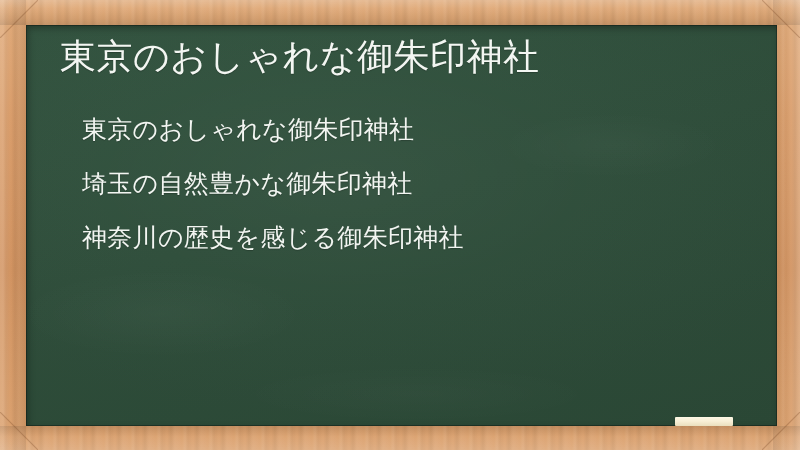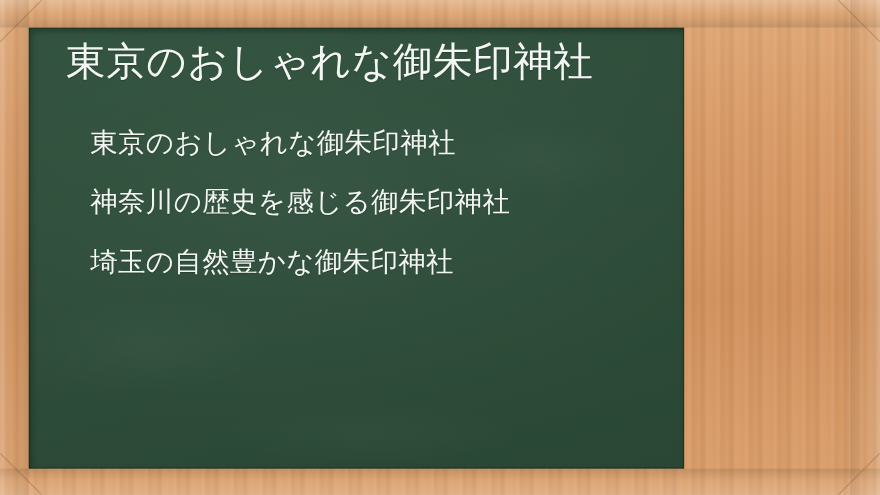--- a/index.html
+++ b/index.html
@@ -93,32 +93,33 @@
   #miter-bl { left: 0;  bottom: 0;
     background: linear-gradient(45deg,  rgba(0,0,0,0) 0%, rgba(0,0,0,0) 48%, rgba(120,70,35,0.30) 50%, rgba(0,0,0,0) 52%, rgba(0,0,0,0) 100%); }
   #miter-br { right: 0; bottom: 0;
     background: linear-gradient(315deg, rgba(0,0,0,0) 0%, rgba(0,0,0,0) 48%, rgba(120,70,35,0.30) 50%, rgba(0,0,0,0) 52%, rgba(0,0,0,0) 100%); }
 
   
   #board {
     position: absolute;
     left: 26px;
     top: 25px;
-    width: 596px;
+    width: 727px;
     height: 401px;
     background:
       radial-gradient(ellipse 70% 60% at 42% 38%,
         rgba(255,255,255,0.035) 0%,
         rgba(255,255,255,0.012) 45%,
         rgba(0,0,0,0.02) 100%),
       linear-gradient(165deg, #335440 0%, #2f4e3b 45%, #2b4836 100%);
     box-shadow:
       inset 0 0 0 1px rgba(0,0,0,0.28),
       inset 2px 3px 7px rgba(0,0,0,0.32);
     overflow: hidden;
+    padding-left: 24px;
   }
 
   
   #board-dust {
     position: absolute;
     inset: 0;
     background:
       radial-gradient(ellipse 28% 16% at 18% 72%, rgba(255,255,255,0.028), rgba(255,255,255,0) 70%),
       radial-gradient(ellipse 22% 12% at 78% 30%, rgba(255,255,255,0.022), rgba(255,255,255,0) 70%),
       radial-gradient(ellipse 34% 10% at 52% 92%, rgba(255,255,255,0.020), rgba(255,255,255,0) 72%);
@@ -189,20 +190,20 @@
   <div class="miter" id="miter-br"></div>
 
   <div id="board">
 
     <div id="board-dust"></div>
 
     <div id="board-title">東京のおしゃれな御朱印神社</div>
 
     <ul id="board-list">
       <li>東京のおしゃれな御朱印神社</li>
+      <li>埼玉の自然豊かな御朱印神社</li>
       <li>神奈川の歴史を感じる御朱印神社</li>
-      <li>埼玉の自然豊かな御朱印神社</li>
     </ul>
 
     <div id="chalk-stick"></div>
 
   </div>
 </div>
 
 </body></html>

